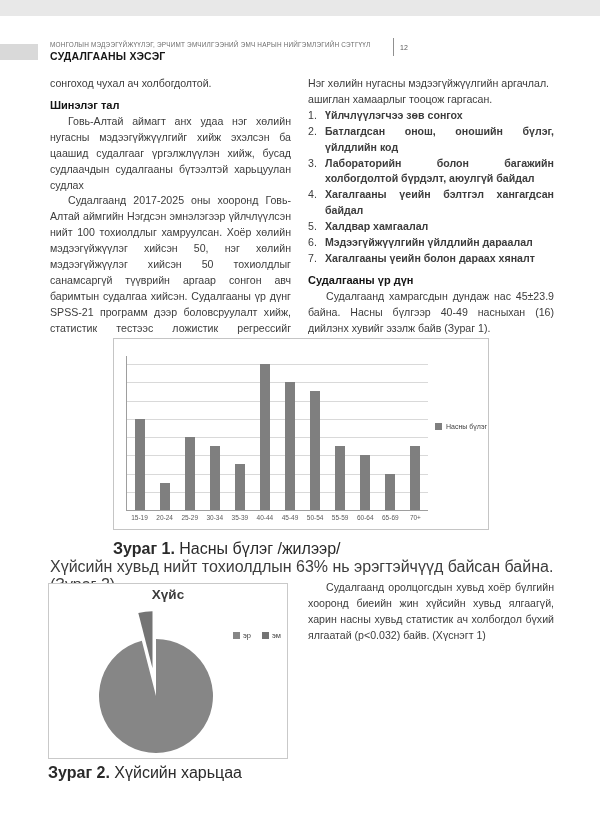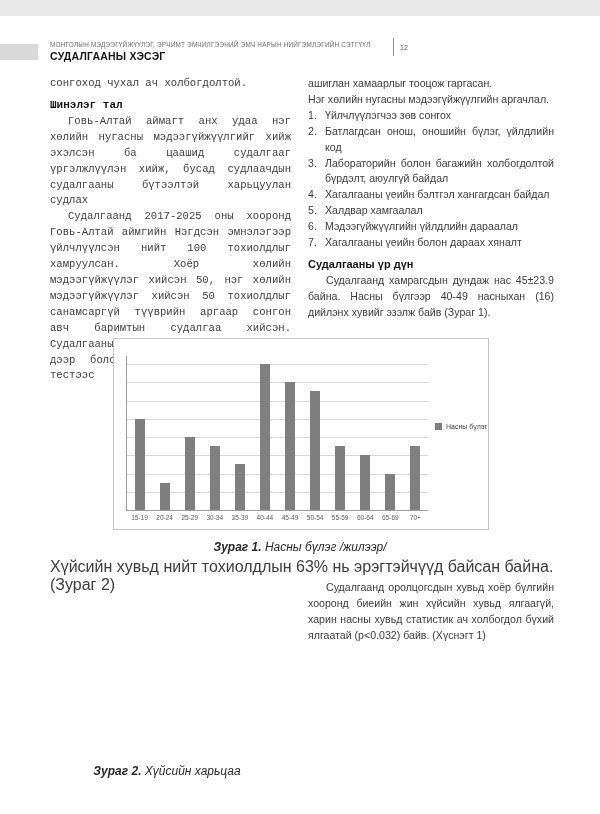--- a/index.html
+++ b/index.html
@@ -10,44 +10,44 @@
   }
   .abs{position:absolute;}
   
   .header-band{left:0;top:28px;width:38px;height:16px;background:#d9d9d9;}
   .journal-line{left:50px;top:25px;width:350px;font-size:6.4px;letter-spacing:.2px;color:#6b6b6b;}
   .section-line{left:50px;top:34px;font-size:10.5px;font-weight:bold;color:#161616;letter-spacing:.2px;}
   .page-divider{left:393px;top:22px;width:1px;height:18px;background:#909090;}
   .page-number{left:400px;top:28px;font-size:7px;color:#595959;}
   
   .col{font-size:10.6px;line-height:15.9px;text-align:justify;color:#3c3c3c;}
-  .col-left{left:50px;top:60px;width:241px;font-family:Liberation Mono, monospace;}
+  .col-left{left:50px;top:60px;width:241px;}
   .col-right{left:308px;top:60px;width:246px;}
   .col p{margin:0;}
   .p-indent{text-indent:18px;}
   .p-cont{text-align-last:justify;}
   .col h3{font-size:11px;line-height:16px;margin:5px 0 1px 0;color:#141414;text-align:left;}
   ol.steps{margin:0;padding:0;list-style:none;}
   ol.steps li{display:flex;}
   ol.steps .num{flex:0 0 17px;}
-  ol.steps .txt{flex:1;text-align:justify;}
+  ol.steps .txt{flex:1;text-align:justify;font-weight:bold;}
   
   .chart1-box{left:113px;top:322px;width:374px;height:190px;border:1px solid #c5c5c5;background:#fff;}
   .plot{position:absolute;left:13px;top:25px;width:301px;height:146px;}
   .gridline{position:absolute;left:0;width:301px;height:1px;background:#d9d9d9;}
   .axis-v{position:absolute;left:12px;top:17px;width:1px;height:155px;background:#9e9e9e;}
   .axis-h{position:absolute;left:13px;top:171px;width:301px;height:1px;background:#9e9e9e;}
   .bar{position:absolute;bottom:0;width:10px;}
   .xticks{position:absolute;left:13px;top:175px;width:301px;display:flex;}
   .xticks span{flex:1;text-align:center;font-size:6.5px;color:#595959;white-space:nowrap;}
   .legend1{position:absolute;left:321px;top:84px;display:flex;align-items:center;gap:4px;}
   .legend-sq{width:7px;height:7px;display:inline-block;}
   .legend1 .legend-label{font-size:7px;color:#3f3f3f;white-space:nowrap;}
   
-  .caption{font-size:12px;color:#2a2a2a;text-align:center;font-style:italic;}
+  .caption{font-size:16px;color:#2a2a2a;text-align:left;}
   .caption .cap-label{font-weight:bold;}
   .caption1{left:113px;top:524px;width:374px;}
   .caption2{left:48px;top:748px;width:238px;}
   .between-line{left:50px;top:542px;width:506px;font-size:16px;color:#3c3c3c;text-align:left;}
   
   .chart2-box{left:48px;top:567px;width:238px;height:174px;border:1px solid #c9c9c9;background:#fff;}
   .pie-title{position:absolute;left:0;top:3px;width:100%;text-align:center;font-size:13.5px;font-weight:bold;color:#3c3c3c;}
   .legend2{position:absolute;left:184px;top:47px;display:flex;gap:11px;}
   .legend2 .item{display:flex;align-items:center;gap:3px;}
   .legend2 .legend-label{font-size:7.5px;color:#3f3f3f;}
@@ -65,22 +65,22 @@
   <div class="abs page-number">12</div>
 
   <div class="abs col col-left">
     <p>сонгоход чухал ач холбогдолтой.</p>
     <h3>Шинэлэг тал</h3>
     <p class="p-indent">Говь-Алтай аймагт анх удаа нэг хөлийн нугасны мэдээгүйжүүлгийг хийж эхэлсэн ба цаашид судалгааг үргэлжлүүлэн хийж, бусад судлаачдын судалгааны бүтээлтэй харьцуулан судлах</p>
     <p class="p-indent p-cont">Судалгаанд 2017-2025 оны хооронд Говь-Алтай аймгийн Нэгдсэн эмнэлэгээр үйлчлүүлсэн нийт 100 тохиолдлыг хамруулсан. Хоёр хөлийн мэдээгүйжүүлэг хийсэн 50, нэг хөлийн мэдээгүйжүүлэг хийсэн 50 тохиолдлыг санамсаргүй түүврийн аргаар сонгон авч баримтын судалгаа хийсэн. Судалгааны үр дүнг SPSS-21 программ дээр боловсруулалт хийж, статистик тестээс ложистик регрессийг</p>
   </div>
 
   <div class="abs col col-right">
+    <p>Нэг хөлийн нугасны мэдээгүйжүүлгийн аргачлал.</p>
     <p>ашиглан хамаарлыг тооцож гаргасан.</p>
-    <p>Нэг хөлийн нугасны мэдээгүйжүүлгийн аргачлал.</p>
     <ol class="steps" id="steps-list">
         <li>
           <span class="num">1.</span>
           <span class="txt">Үйлчлүүлэгчээ зөв сонгох</span>
         </li>
         <li>
           <span class="num">2.</span>
           <span class="txt">Батлагдсан онош, оношийн бүлэг, үйлдлийн код</span>
         </li>
         <li>
@@ -151,20 +151,37 @@
       <span class="legend-sq" id="legend1-sq" style="background: rgb(127, 127, 127);"></span>
       <span class="legend-label">Насны бүлэг</span>
     </div>
   </div>
   <div class="abs caption caption1">
     <span class="cap-label">Зураг 1.</span><span> Насны бүлэг /жилээр/</span>
   </div>
 
   <div class="abs between-line">Хүйсийн хувьд нийт тохиолдлын 63% нь эрэгтэйчүүд байсан байна. (Зураг 2)</div>
 
+  <div class="abs chart2-box">
+    <div class="pie-title">Хүйс</div>
+    <svg id="pie-svg" width="238" height="174" viewBox="0 0 238 174">
+        <path d="M 107 112 L 107 55 A 57 57 0 1 1 92.82467643160325 56.79075981566803 Z" fill="#868686"></path>
+        <path d="M 103.49066946019944 84.22078836319463 L 89.31534589180269 29.01154817886266 A 57 57 0 0 1 103.49066946019937 27.22078836319463 Z" fill="#747474"></path>
+      </svg>
+    <div class="legend2">
+      <span class="item">
+        <span class="legend-sq" id="legend2-sq0" style="background: rgb(134, 134, 134);"></span>
+        <span class="legend-label">эр</span>
+      </span>
+      <span class="item">
+        <span class="legend-sq" id="legend2-sq1" style="background: rgb(116, 116, 116);"></span>
+        <span class="legend-label">эм</span>
+      </span>
+    </div>
+  </div>
   <div class="abs caption caption2">
     <span class="cap-label">Зураг 2.</span><span> Хүйсийн харьцаа</span>
   </div>
 
   <div class="abs col discussion">
     <p class="p-indent">Судалгаанд оролцогсдын хувьд хоёр бүлгийн хооронд биеийн жин хүйсийн хувьд ялгаагүй, харин насны хувьд статистик ач холбогдол бүхий ялгаатай (p&lt;0.032) байв. (Хүснэгт 1)</p>
   </div>
 
 </div>
 

